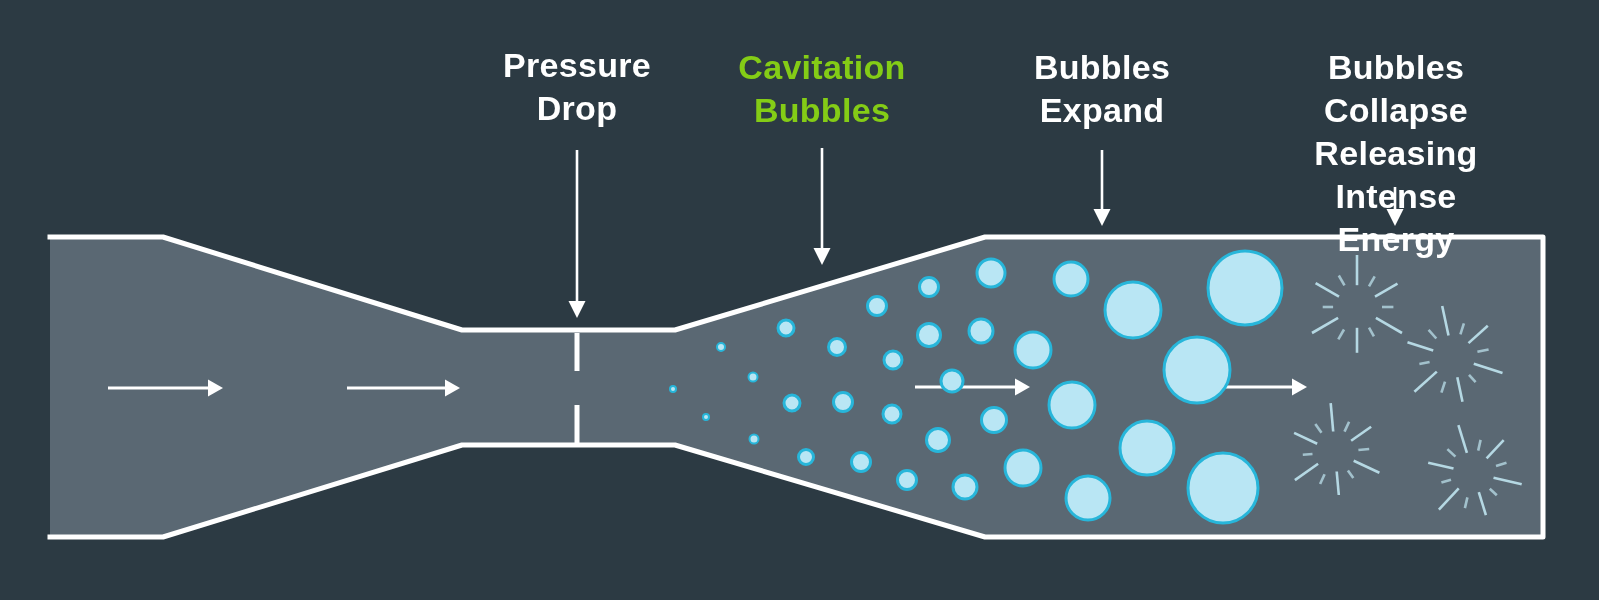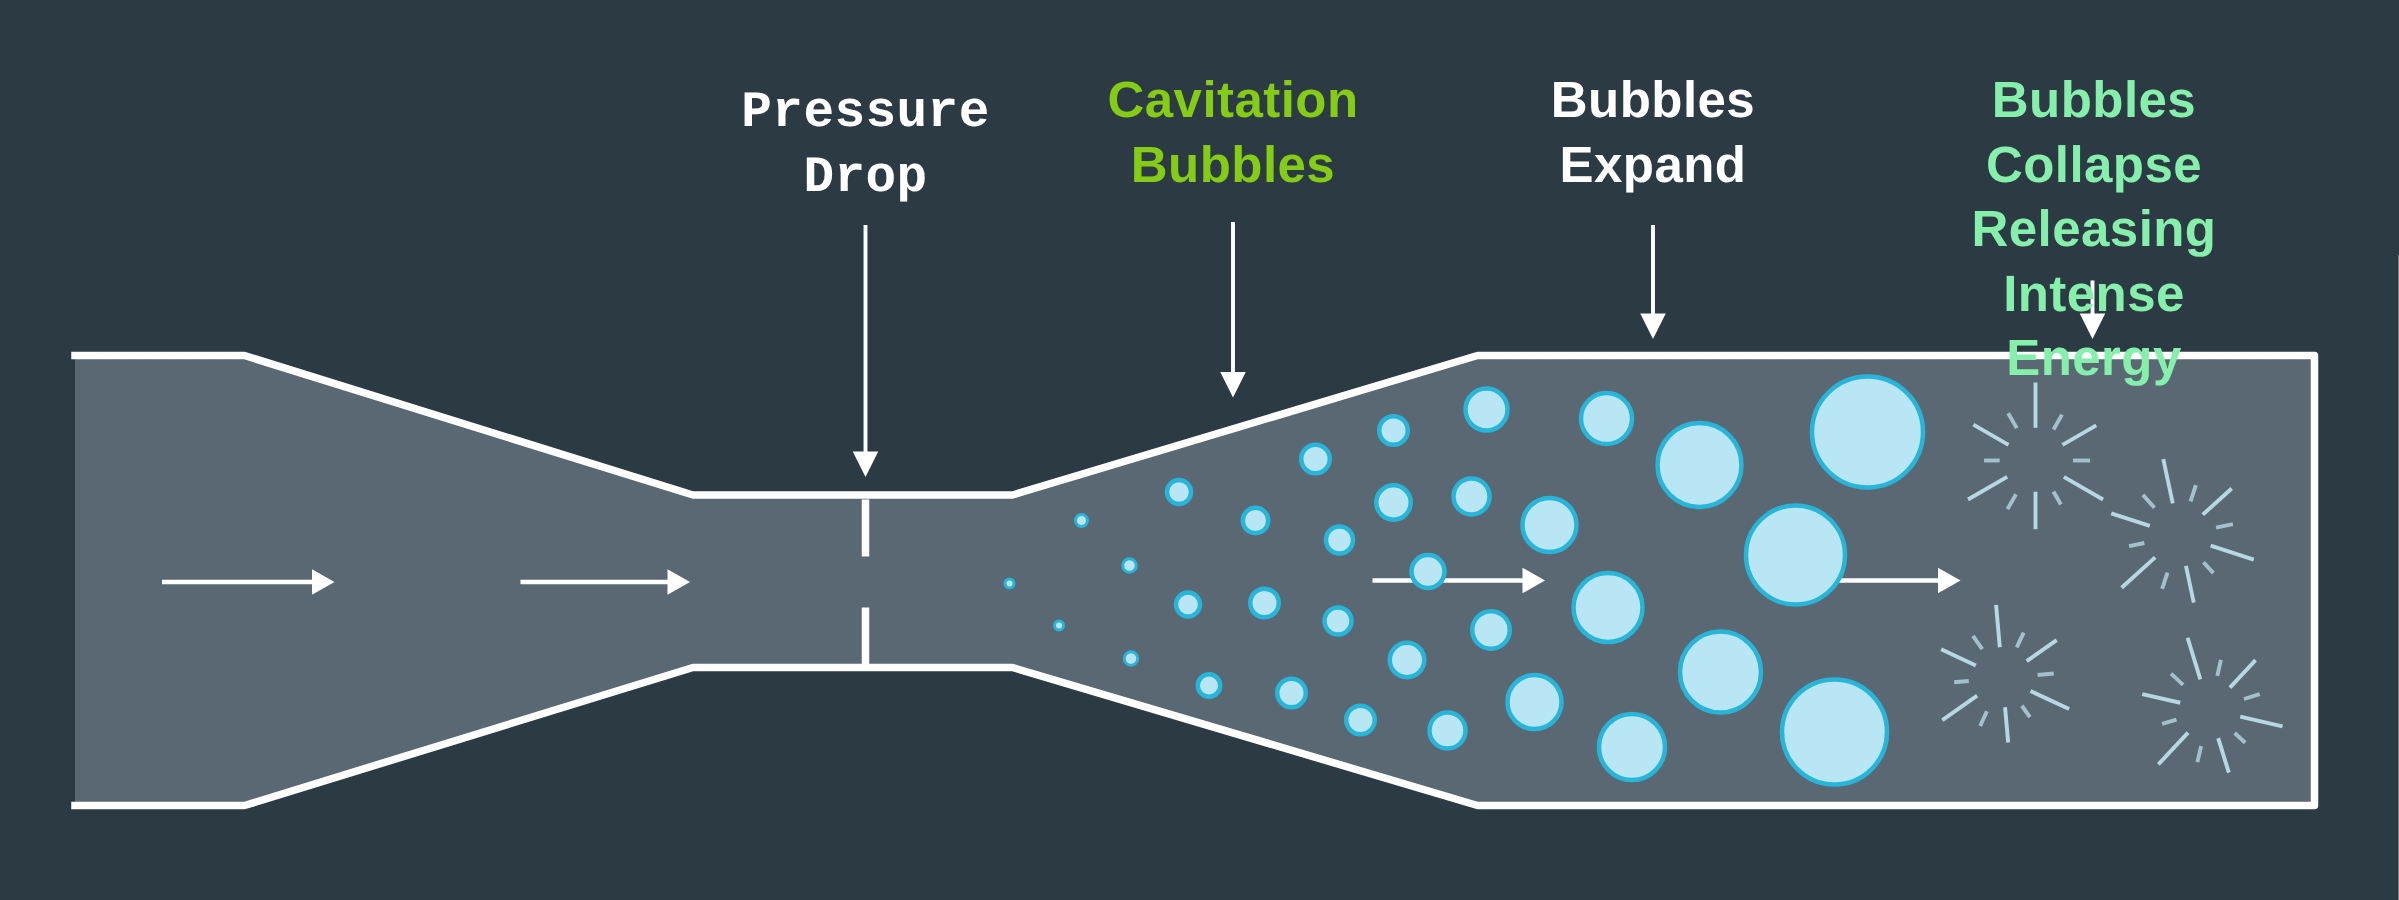--- a/index.html
+++ b/index.html
@@ -150,22 +150,22 @@
         <polygon points="577,318 568.5,301 585.5,301" fill="#ffffff"></polygon>
         <line x1="822" y1="148" x2="822" y2="250" stroke="#ffffff" stroke-width="2.6"></line>
         <polygon points="822,265 813.5,248 830.5,248" fill="#ffffff"></polygon>
         <line x1="1102" y1="150" x2="1102" y2="211" stroke="#ffffff" stroke-width="2.6"></line>
         <polygon points="1102,226 1093.5,209 1110.5,209" fill="#ffffff"></polygon>
         <line x1="1395" y1="187" x2="1395" y2="211" stroke="#ffffff" stroke-width="2.6"></line>
         <polygon points="1395,226 1386.5,209 1403.5,209" fill="#ffffff"></polygon>
       </g>
   </svg>
 
-  <div class="callout-label" style="left: 577px; top: 55px; color: rgb(255, 255, 255); font-family: Liberation Mono, monospace;">Pressure
+  <div class="callout-label" style="left: 577px; top: 44px; color: rgb(255, 255, 255);">Pressure
 Drop</div>
   <div class="callout-label" style="left: 822px; top: 46px; color: #84cc16;">Cavitation
 Bubbles</div>
   <div class="callout-label" style="left: 1102px; top: 46px; color: rgb(255, 255, 255);">Bubbles
 Expand</div>
-  <div class="callout-label" style="left: 1396px; top: 46px; color: #86efac;">Bubbles Collapse
+  <div class="callout-label" style="left: 1396px; top: 46px; color: #ffffff;">Bubbles Collapse
 Releasing
 Intense Energy</div>
 </div>
 
 </body></html>

